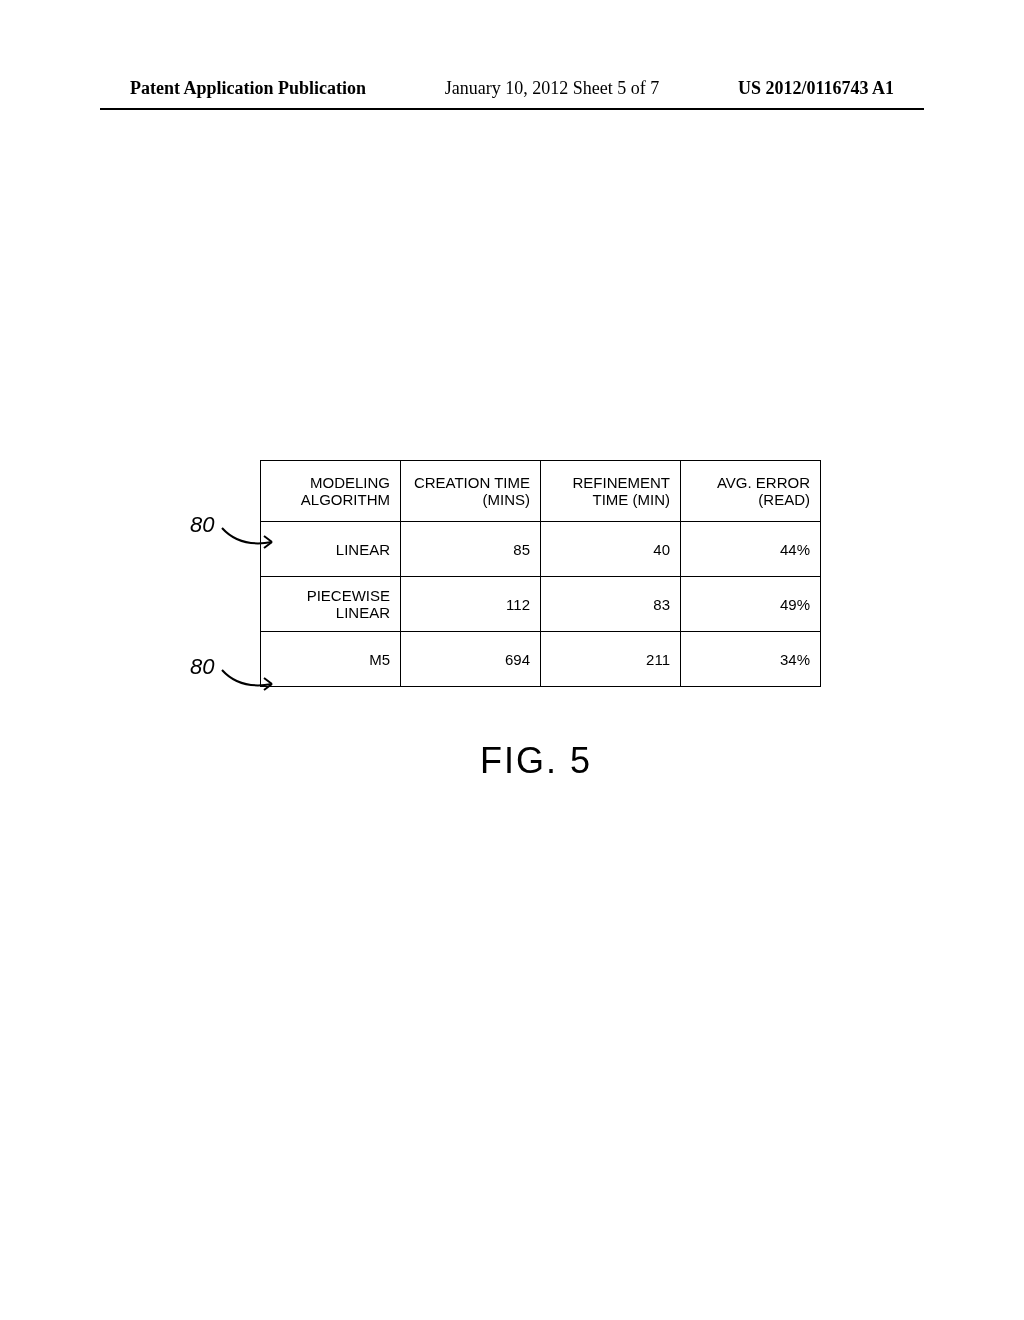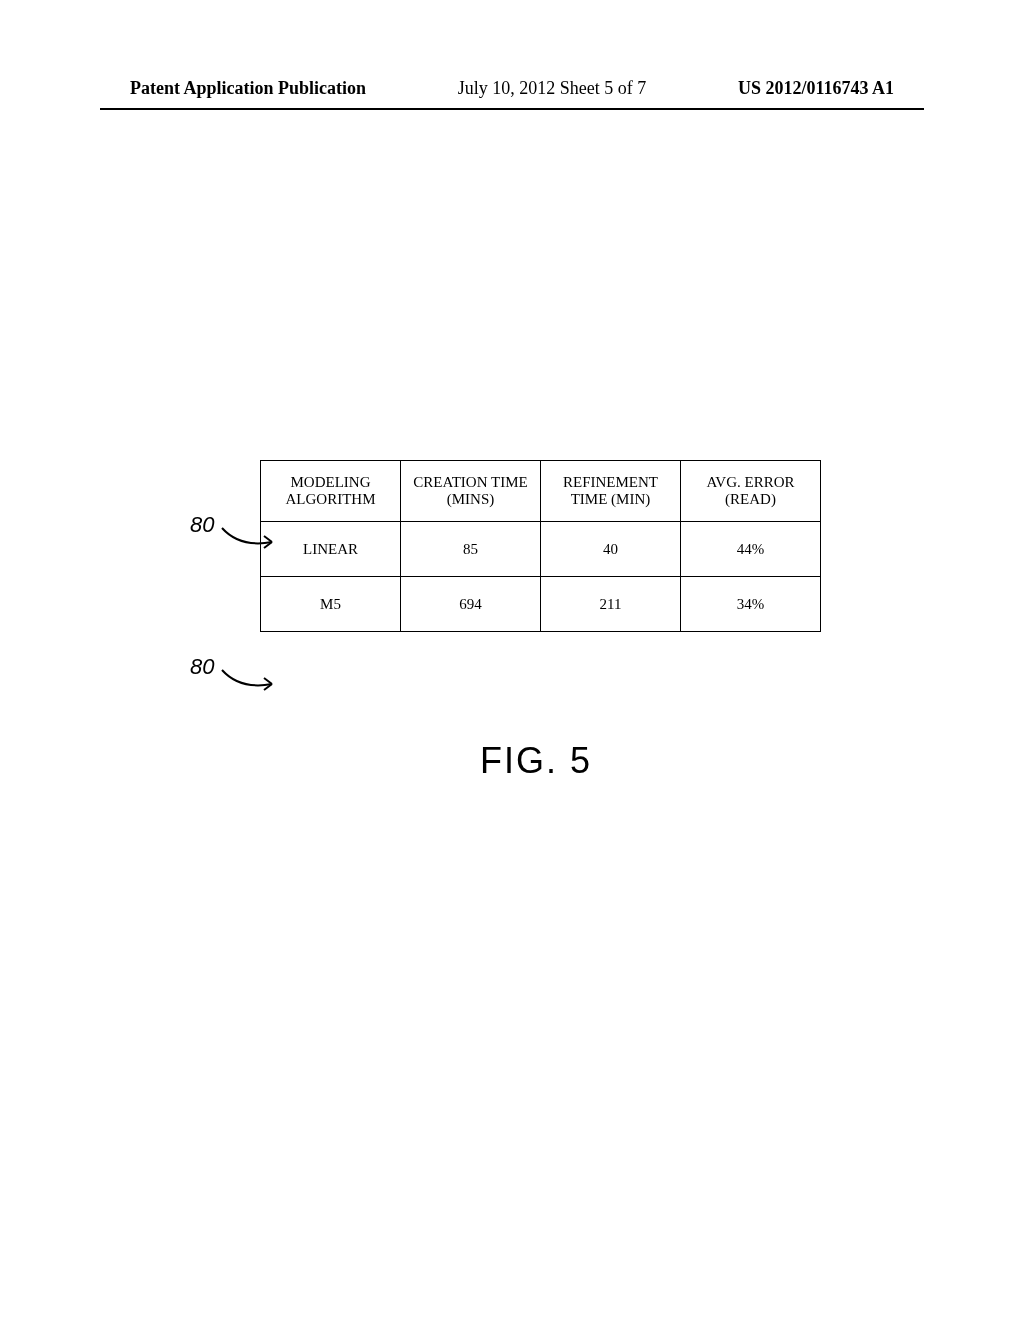--- a/index.html
+++ b/index.html
@@ -52,24 +52,23 @@
     left: 100px;
     border-collapse: collapse;
     width: 560px;
     table-layout: fixed;
     font-family: Arial, Helvetica, sans-serif;
     font-size: 15px;
   }
   .tbl th, .tbl td {
     border: 1px solid #000;
     padding: 8px 10px;
-    text-align: center;
+    text-align: right;
     vertical-align: middle;
     font-weight: normal;
-    font-family: Liberation Serif, serif;
   }
   .tbl th {
     height: 44px;
   }
   .tbl td {
     height: 38px;
   }
   .tbl .col0 { width: 140px; }
   .tbl .col1 { width: 140px; }
   .tbl .col2 { width: 140px; }
@@ -103,21 +102,21 @@
     letter-spacing: 2px;
   }
 </style>
 </head>
 <body>
 
 <div class="page">
 
   <div class="header">
     <span class="left">Patent Application Publication</span>
-    <span class="center">July 10, 2012  Sheet 5 of 7</span>
+    <span class="center">January 10, 2012  Sheet 5 of 7</span>
     <span class="right">US 2012/0116743 A1</span>
   </div>
   <div class="hr"></div>
 
   <div class="figure-area">
 
     <div class="callout" style="top:58px;">
       <span class="num">80</span>
       <svg width="60" height="30">
         <path d="M2 4 Q 20 24, 52 18" stroke="#000" stroke-width="2" fill="none"></path>
@@ -149,20 +148,26 @@
         </tr>
       </thead>
       <tbody>
         <tr>
           <td>LINEAR</td>
           <td>85</td>
           <td>40</td>
           <td>44%</td>
         </tr>
         <tr>
+          <td>PIECEWISE LINEAR</td>
+          <td>112</td>
+          <td>83</td>
+          <td>49%</td>
+        </tr>
+        <tr>
           <td>M5</td>
           <td>694</td>
           <td>211</td>
           <td>34%</td>
         </tr>
       </tbody>
     </table>
 
     <div class="fig-label">FIG. 5</div>
   </div>

